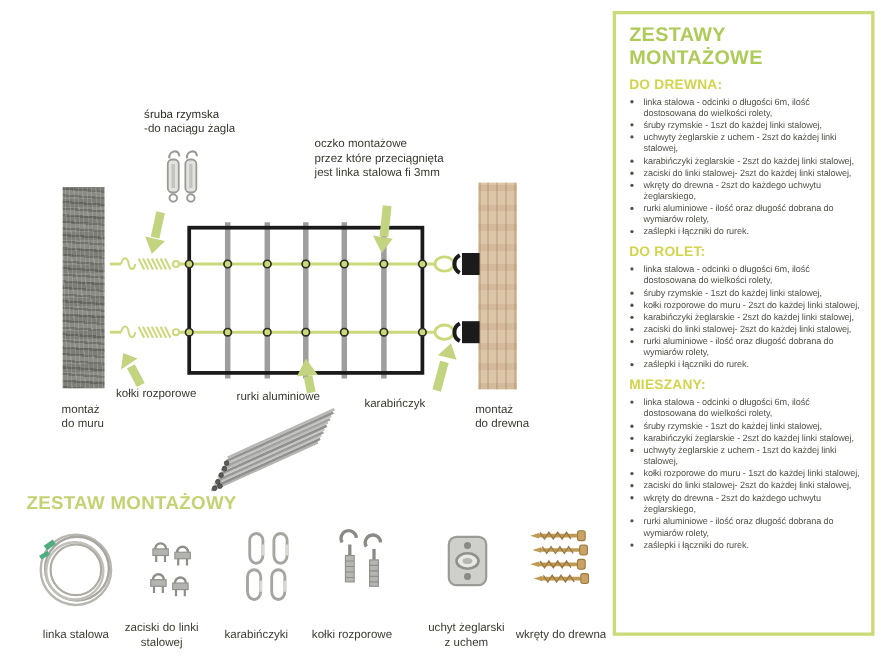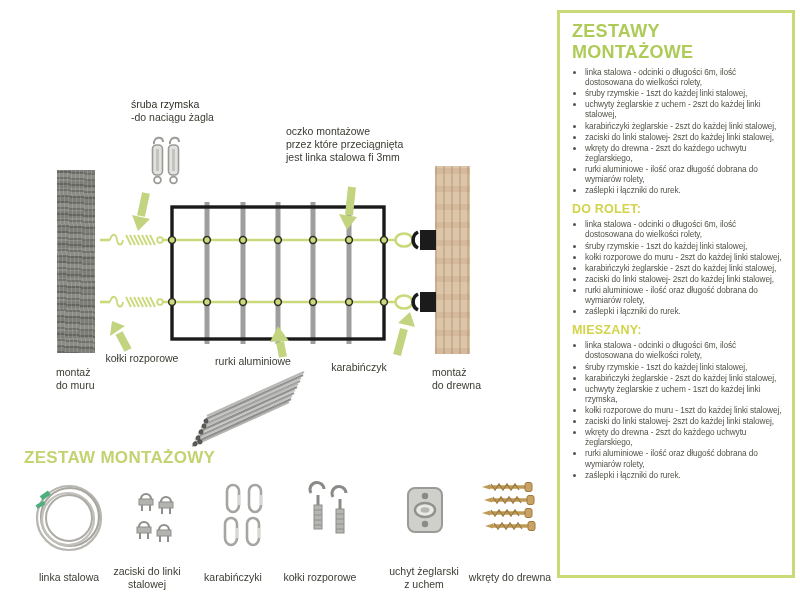--- a/index.html
+++ b/index.html
@@ -309,20 +309,21 @@
 stalowej</div>
   <div class="abs caption ml" style="left:181px;top:571px;">karabińczyki</div>
   <div class="abs caption ml" style="left:268px;top:571px;">kołki rozporowe</div>
   <div class="abs caption ml" style="left:372px;top:565px;">uchyt żeglarski
 z uchem</div>
   <div class="abs caption ml" style="left:458px;top:571px;">wkręty do drewna</div>
 
   <div id="panel" class="abs">
     <h2>ZESTAWY MONTAŻOWE</h2>
 
+    <h3>DO DREWNA:</h3>
     <ul>
       <li>linka stalowa - odcinki o długości 6m, ilość dostosowana do wielkości rolety,</li>
       <li>śruby rzymskie - 1szt do każdej linki stalowej,</li>
       <li>uchwyty żeglarskie z uchem - 2szt do każdej linki stalowej,</li>
       <li>karabińczyki żeglarskie - 2szt do każdej linki stalowej,</li>
       <li>zaciski do linki stalowej- 2szt do każdej linki stalowej,</li>
       <li>wkręty do drewna - 2szt do każdego uchwytu żeglarskiego,</li>
       <li>rurki aluminiowe - ilość oraz długość dobrana do wymiarów rolety,</li>
       <li>zaślepki i łączniki do rurek.</li>
     </ul>
@@ -336,21 +337,21 @@
       <li>zaciski do linki stalowej- 2szt do każdej linki stalowej,</li>
       <li>rurki aluminiowe - ilość oraz długość dobrana do wymiarów rolety,</li>
       <li>zaślepki i łączniki do rurek.</li>
     </ul>
 
     <h3>MIESZANY:</h3>
     <ul>
       <li>linka stalowa - odcinki o długości 6m, ilość dostosowana do wielkości rolety,</li>
       <li>śruby rzymskie - 1szt do każdej linki stalowej,</li>
       <li>karabińczyki żeglarskie - 2szt do każdej linki stalowej,</li>
-      <li>uchwyty żeglarskie z uchem - 1szt do każdej linki rzymska,</li>
+      <li>uchwyty żeglarskie z uchem - 1szt do każdej linki stalowej,</li>
       <li>kołki rozporowe do muru - 1szt do każdej linki stalowej,</li>
       <li>zaciski do linki stalowej- 2szt do każdej linki stalowej,</li>
       <li>wkręty do drewna - 2szt do każdego uchwytu żeglarskiego,</li>
       <li>rurki aluminiowe - ilość oraz długość dobrana do wymiarów rolety,</li>
       <li>zaślepki i łączniki do rurek.</li>
     </ul>
   </div>
 
 </div>
 

